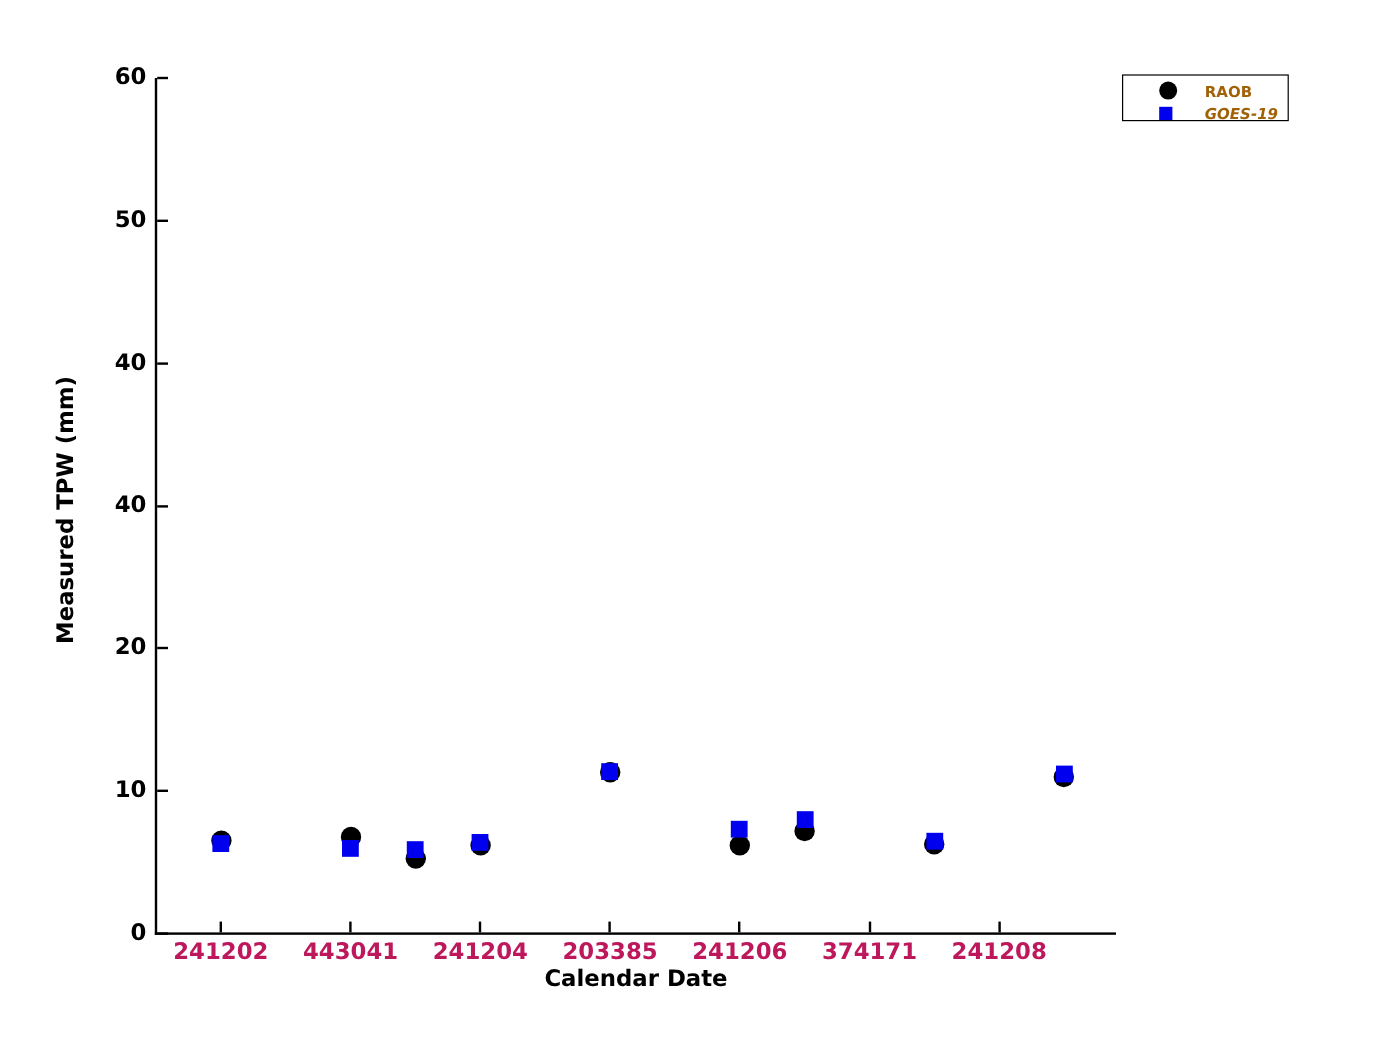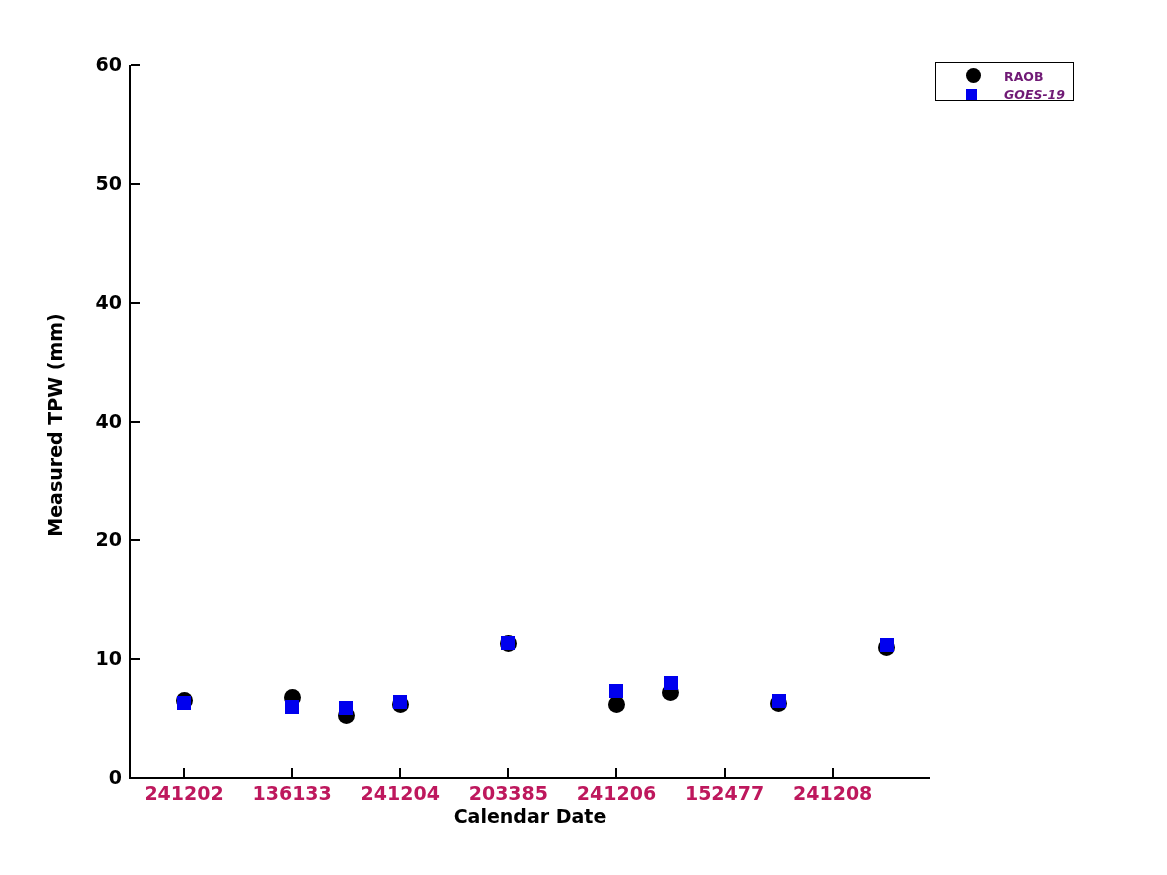--- a/index.html
+++ b/index.html
@@ -125,21 +125,21 @@
   }
   .legend-row {
     position: absolute;
     height: 18px;
   }
   .legend-label {
     position: absolute;
     left: 68px;
     font-size: 12.5px;
     font-weight: bold;
-    color: #701a75;
+    color: #a16207;
     white-space: nowrap;
     font-family: "DejaVu Sans", sans-serif;
   }
   .legend-swatch {
     position: absolute;
     left: 30px;
   }
 </style>
 </head>
 <body>
@@ -163,29 +163,29 @@
       <div class="ytick-label" style="top: 290.667px;">40</div>
       <div class="ytick" style="top: 182.833px;"></div>
       <div class="ytick-label" style="top: 171.833px;">50</div>
       <div class="ytick" style="top: 64px;"></div>
       <div class="ytick-label" style="top: 53px;">60</div>
     </div>
   <div id="xtick-container">
       <div class="xtick" style="left: 183.054px;"></div>
       <div class="xtick-label" style="left: 114.054px;">241202</div>
       <div class="xtick" style="left: 291.162px;"></div>
-      <div class="xtick-label" style="left: 222.162px;">136133</div>
+      <div class="xtick-label" style="left: 222.162px;">443041</div>
       <div class="xtick" style="left: 399.27px;"></div>
       <div class="xtick-label" style="left: 330.27px;">241204</div>
       <div class="xtick" style="left: 507.378px;"></div>
       <div class="xtick-label" style="left: 438.378px;">203385</div>
       <div class="xtick" style="left: 615.486px;"></div>
       <div class="xtick-label" style="left: 546.486px;">241206</div>
       <div class="xtick" style="left: 723.595px;"></div>
-      <div class="xtick-label" style="left: 654.595px;">152477</div>
+      <div class="xtick-label" style="left: 654.595px;">374171</div>
       <div class="xtick" style="left: 831.703px;"></div>
       <div class="xtick-label" style="left: 762.703px;">241208</div>
     </div>
 
   <div id="x-axis-title">Calendar Date</div>
   <div id="y-axis-title">Measured TPW (mm)</div>
 
   <div id="markers-layer">
       <div class="marker marker-circle" style="left: 175.554px; top: 692.258px; width: 17px; height: 17px; background: rgb(0, 0, 0);"></div>
       <div class="marker marker-circle" style="left: 283.662px; top: 688.693px; width: 17px; height: 17px; background: rgb(0, 0, 0);"></div>

